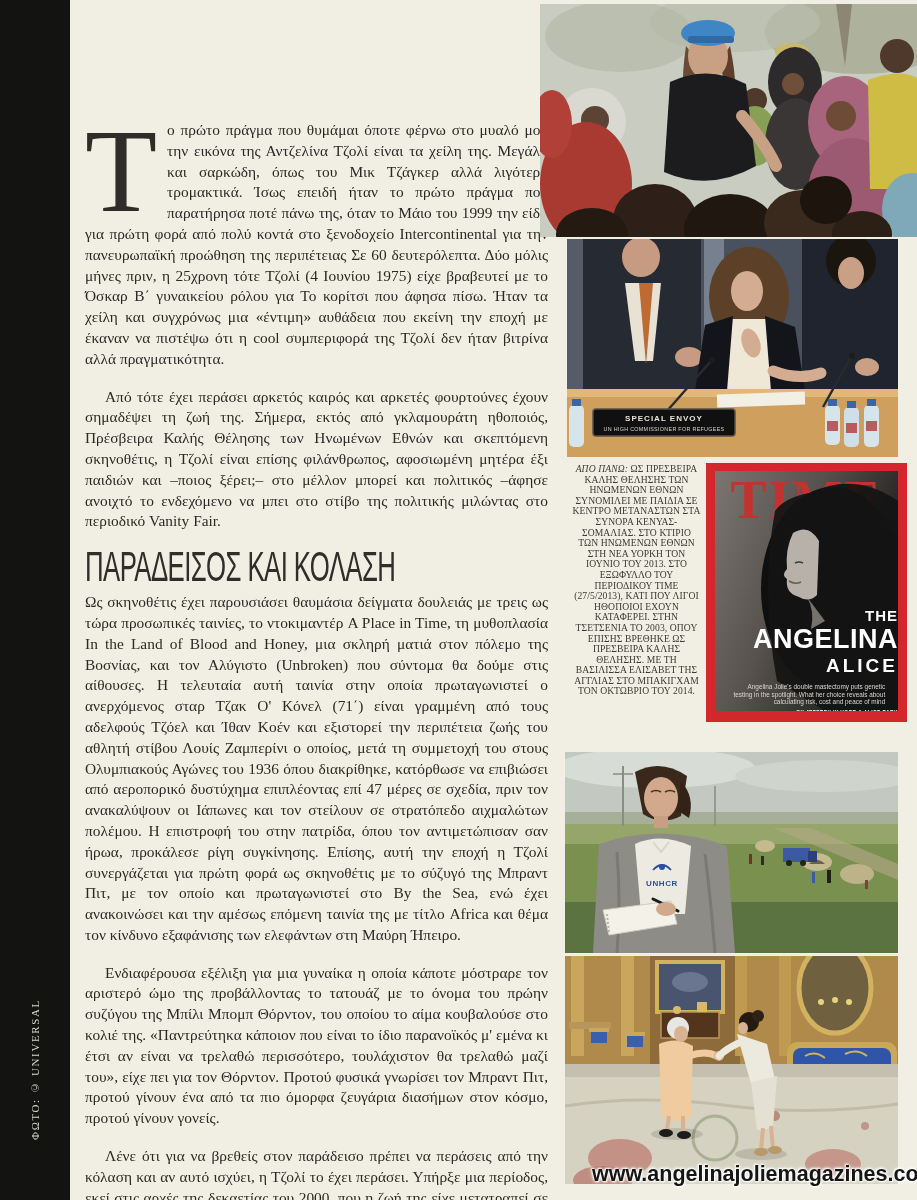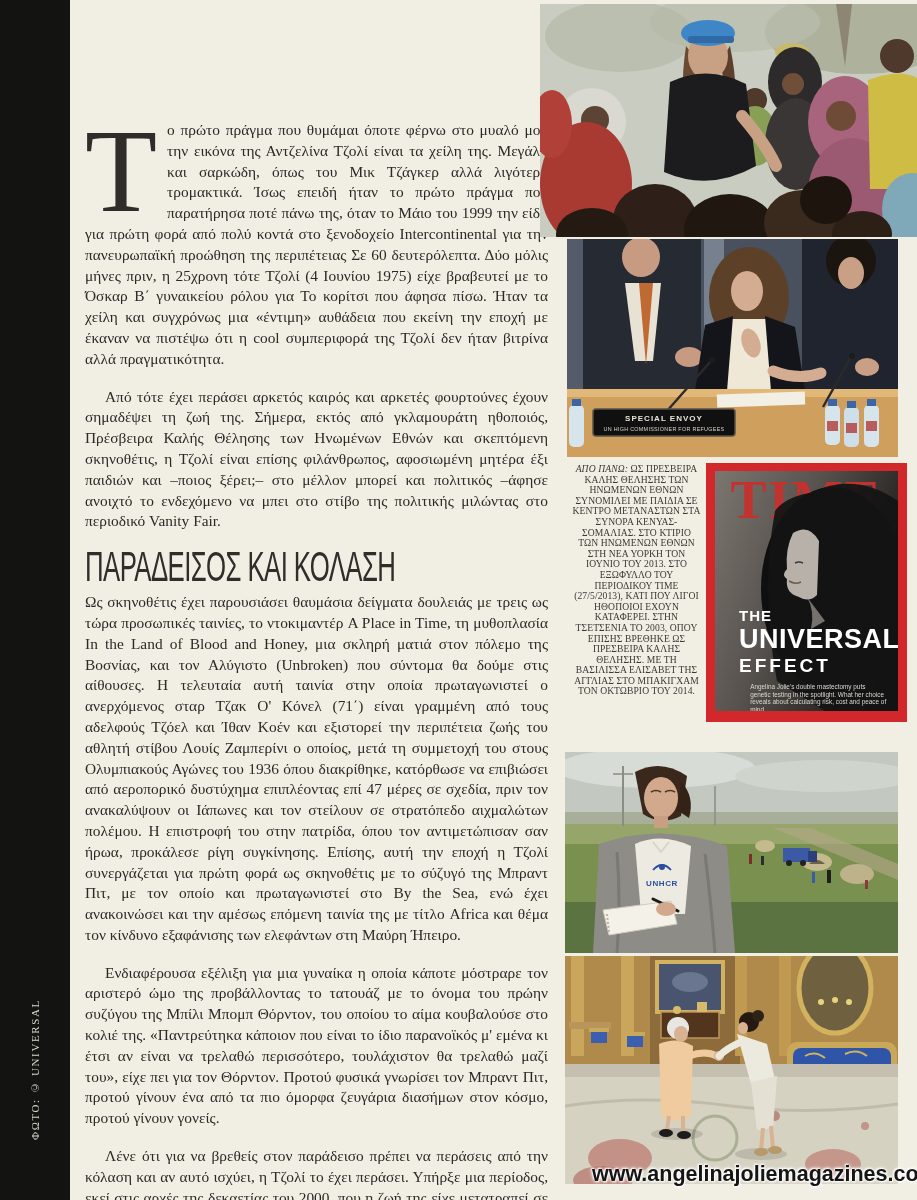--- a/index.html
+++ b/index.html
@@ -26,22 +26,22 @@
   .caption{position:absolute;left:571px;top:464px;width:131px;height:288px;color:#3b3a36;
            font-size:9.6px;line-height:10.6px;text-align:center;letter-spacing:0.1px;}
   .cap-lead{font-style:italic;}
   
   .time-cover{position:absolute;left:706px;top:463px;width:201px;height:259px;background:#d2282b;}
   .time-inner{position:absolute;left:9px;top:8px;right:9px;bottom:11px;overflow:hidden;
               background:linear-gradient(110deg,#7b7670 0%,#57524d 40%,#23211f 78%,#0e0e0e 100%);}
   .time-masthead{position:absolute;top:2px;left:0;right:0;text-align:center;color:#c23330;
                  font-family:"Liberation Serif",serif;font-weight:bold;font-size:54px;line-height:54px;letter-spacing:2px;}
   .time-portrait{position:absolute;left:0;top:0;width:100%;height:100%;}
-  .time-title{position:absolute;left:0;right:0;top:136px;text-align:left;color:#ffffff;
-              font-family:"Liberation Sans",sans-serif;margin-left:24px;}
+  .time-title{position:absolute;left:0;right:0;top:136px;text-align:right;color:#ffffff;
+              font-family:"Liberation Sans",sans-serif;}
   .t-the{font-size:15px;font-weight:700;letter-spacing:1px;}
   .t-angelina{font-size:27px;font-weight:700;letter-spacing:0.5px;line-height:30px;}
   .t-effect{font-size:19px;font-weight:700;letter-spacing:3px;line-height:24px;}
   .t-dek{margin:5px auto 0;width:86%;font-size:6.4px;line-height:7.6px;color:#d9d7d3;}
   .t-byline{margin-top:3px;font-size:5px;font-weight:700;letter-spacing:0.4px;color:#fff;}
   
   .watermark{position:absolute;left:592px;top:1162px;width:322px;text-align:center;
              font-family:"Liberation Sans",sans-serif;font-weight:600;font-size:21.5px;color:#151515;
              text-shadow:0 0 3px #fff,0 0 5px #fff,1px 1px 2px #fff,-1px -1px 2px #fff;}
 </style>
@@ -173,22 +173,22 @@
       <svg class="time-portrait" viewBox="0 0 183 240" preserveAspectRatio="none">
         <ellipse cx="118" cy="118" rx="72" ry="102" fill="#0d0d0d" opacity="0.96"></ellipse>
         <path d="M60 40 Q45 120 62 210 L110 240 L183 240 L183 30 Q140 0 95 22 Q70 26 60 40 Z" fill="#131313" opacity="0.92"></path>
         <path d="M78 62 Q70 78 72 98 Q66 104 72 108 Q70 122 84 126 Q94 132 102 124 L104 70 Q94 52 78 62 Z" fill="#b7b1aa"></path>
         <path d="M80 92 Q84 90 88 92" stroke="#3a3a3a" stroke-width="1.4" fill="none"></path>
         <path d="M74 110 Q80 114 86 111" stroke="#6a5a52" stroke-width="1.6" fill="none"></path>
         <path d="M92 126 Q100 140 96 158 L110 150 Z" fill="#8f8a84" opacity="0.8"></path>
       </svg>
       <div class="time-title">
         <div class="t-the">THE</div>
-        <div class="t-angelina">UNIVERSAL</div>
-        <div class="t-effect">EFFECT</div>
+        <div class="t-angelina">ANGELINA</div>
+        <div class="t-effect">ALICE</div>
         <div class="t-dek">Angelina Jolie's double mastectomy puts genetic testing in the spotlight. What her choice reveals about calculating risk, cost and peace of mind</div>
         <div class="t-byline">BY JEFFREY KLUGER &amp; ALICE PARK</div>
       </div>
     </div>
   </div>
 
   <svg class="ph ph4" viewBox="0 0 333 201" preserveAspectRatio="none">
     <rect width="333" height="78" fill="#c3c8c1"></rect>
     <ellipse cx="90" cy="16" rx="100" ry="20" fill="#d8dcd6"></ellipse>
     <ellipse cx="260" cy="24" rx="90" ry="16" fill="#cfd4cd"></ellipse>

